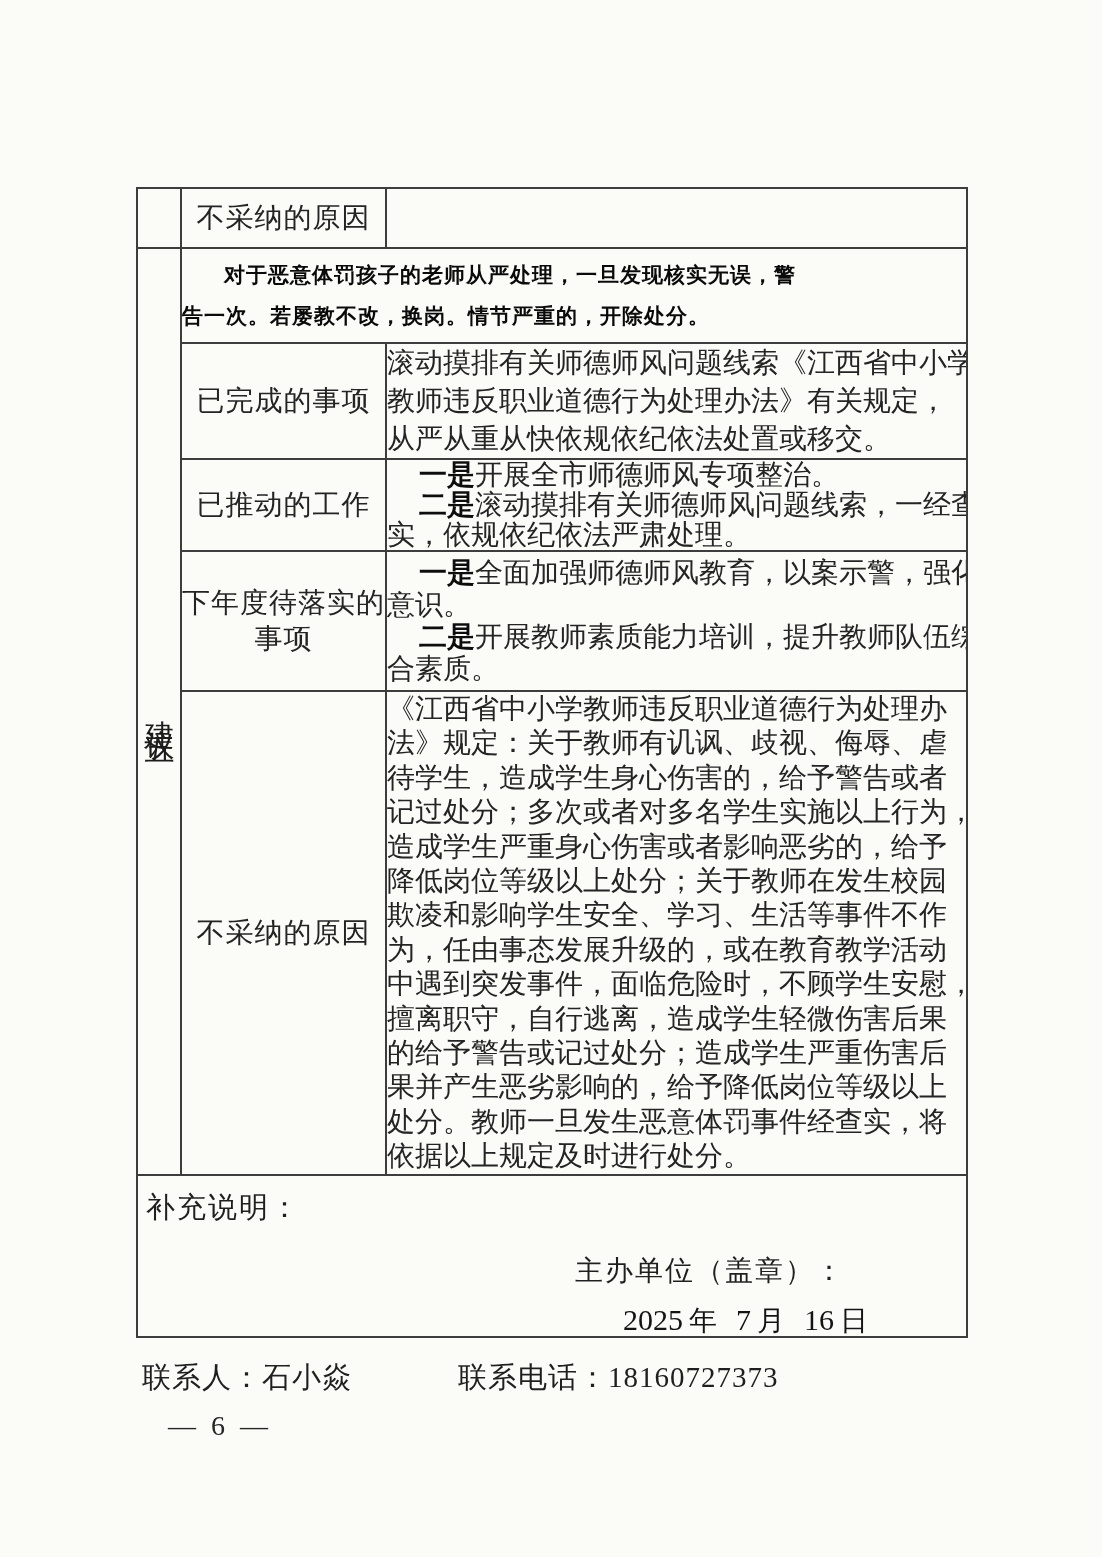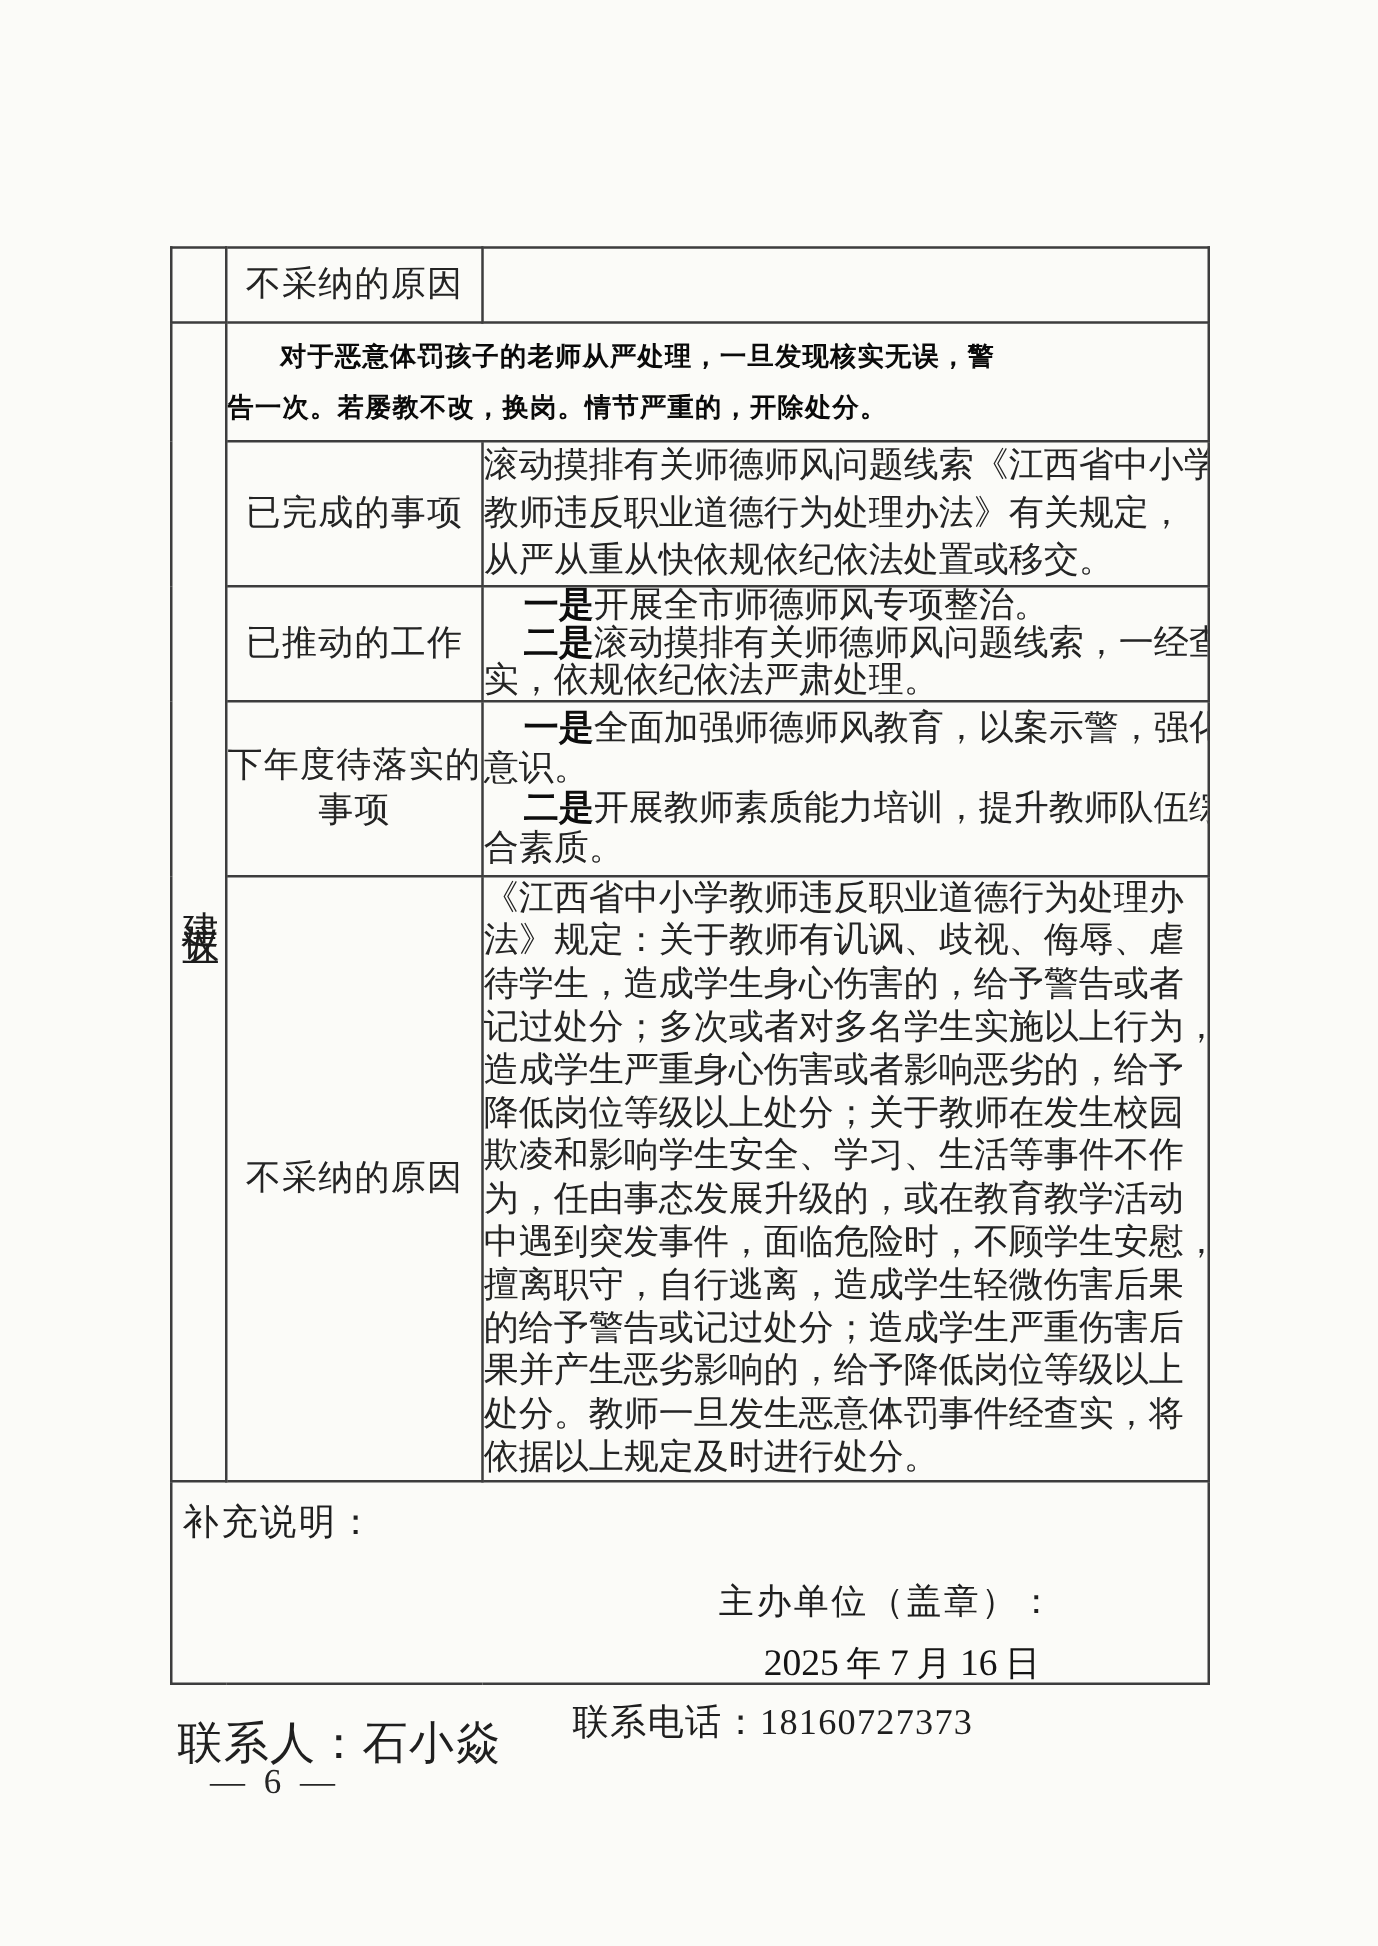--- a/index.html
+++ b/index.html
@@ -3,21 +3,21 @@
 <meta charset="utf-8">
 <style>
   html,body{margin:0;padding:0;}
   body{
     width:1102px;height:1557px;position:relative;
     background:#fbfbf8;color:#1f1f1f;
     font-family:"Liberation Serif","DejaVu Serif",serif;
   }
   
   table.doc{
-    position:absolute;left:136px;top:197px;width:830px;
+    position:absolute;left:136px;top:187px;width:830px;
     border-collapse:collapse;table-layout:fixed;
   }
   table.doc td{
     border:2px solid #3d3d3d;
     padding:0;vertical-align:middle;
     overflow:hidden;
   }
   tr.rA{height:60px;}
   tr.rB{height:95px;}
   tr.rC{height:114px;}
@@ -51,24 +51,24 @@
   .vert{
     display:inline-block;
     writing-mode:vertical-lr;text-orientation:upright;
     font-size:30px;letter-spacing:9px;color:#1c1c1c;
   }
   
   td.supp{position:relative;}
   .supp-label{position:absolute;left:8px;top:12px;font-size:29px;letter-spacing:2px;}
   .supp-org{position:absolute;left:437px;top:76px;font-size:28px;letter-spacing:2px;}
   .supp-date{position:absolute;left:473px;top:126px;font-size:30px;color:#141414;}
-  .supp-date .num{margin:0 6px 0 0;}
+  .supp-date .num{margin:0 6px 0 12px;}
   .supp-date .unit{margin-right:7px;font-size:28px;}
   
-  .footer-contact{position:absolute;left:142px;top:1358px;font-size:36px;letter-spacing:1px;margin-top:12px;}
+  .footer-contact{position:absolute;left:142px;top:1358px;font-size:29px;letter-spacing:1px;}
   .footer-phone{position:absolute;left:458px;top:1358px;font-size:29px;letter-spacing:1px;}
   .page-number{position:absolute;left:168px;top:1410px;font-size:28px;letter-spacing:4px;color:#262626;}
 </style>
 </head>
 <body>
 
 <table class="doc">
   <colgroup>
     <col style="width:44px">
       <col style="width:205px">

